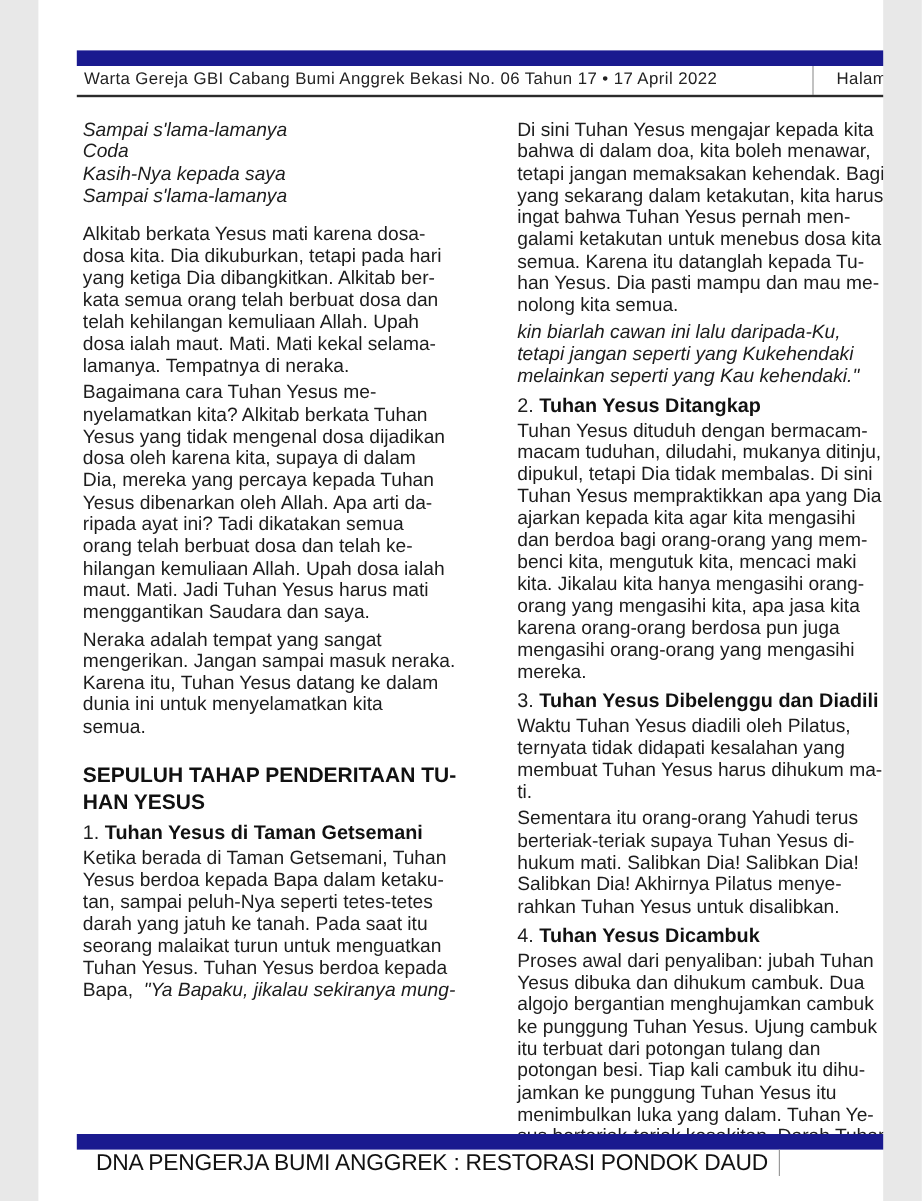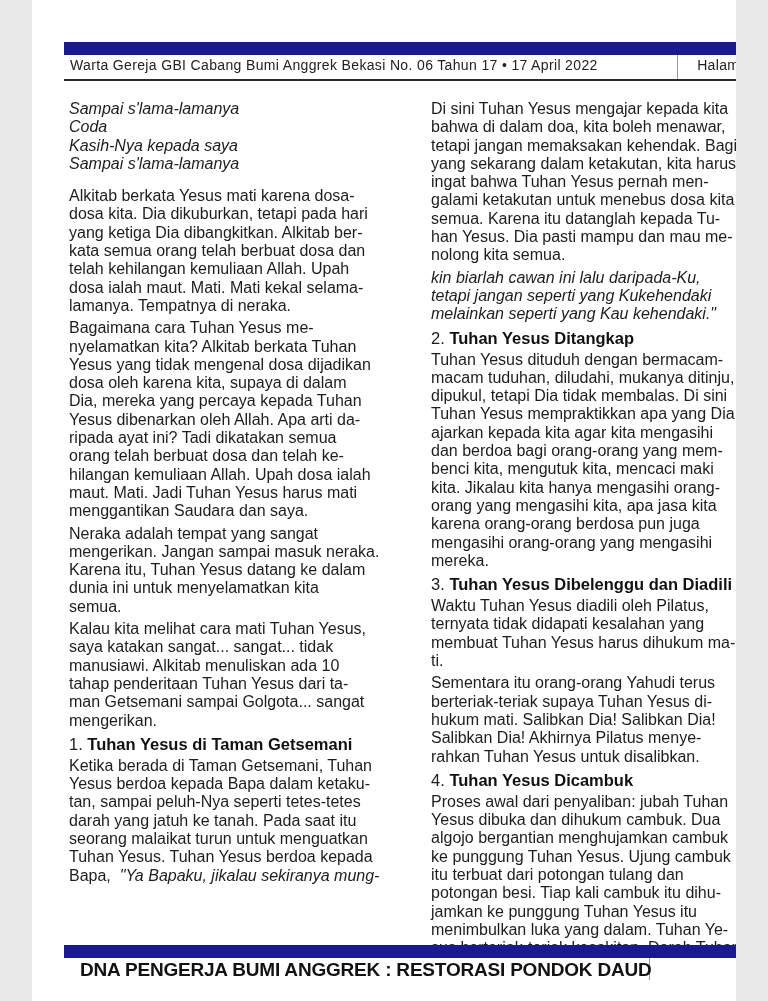--- a/index.html
+++ b/index.html
@@ -43,21 +43,21 @@
   }
   .num-heading .t { font-weight:bold; color:#111; }
   .bottom-bar {
     position:absolute; left:32px; top:945px; width:706px; height:13px;
     background:var(--bar, #1a1a8f);
   }
   .footer-vline { position:absolute; width:1px; height:22px; background:#9a9a9a; top:958px; }
   .fv1 { left:617px; } .fv2 { left:737px; }
   .footer-text {
     position:absolute; left:48px; top:959px;
-    font-size:19px; font-weight:bold; letter-spacing:-0.2px; color:#121212;
+    font-size:19px; font-weight:normal; letter-spacing:-0.2px; color:#121212;
   }
 </style>
 </head>
 <body>
 
 <div class="page">
 
   <div class="top-bar"></div>
 
   <div class="header-row">
@@ -90,26 +90,22 @@
 ripada ayat ini? Tadi dikatakan semua
 orang telah berbuat dosa dan telah ke-
 hilangan kemuliaan Allah. Upah dosa ialah
 maut. Mati. Jadi Tuhan Yesus harus mati
 menggantikan Saudara dan saya.</div>
       <div class="para">Neraka adalah tempat yang sangat
 mengerikan. Jangan sampai masuk neraka.
 Karena itu, Tuhan Yesus datang ke dalam
 dunia ini untuk menyelamatkan kita
 semua.</div>
-      <div class="para">Kalau kita melihat cara mati Tuhan Yesus,
-saya katakan sangat... sangat... tidak
-manusiawi. Alkitab menuliskan ada 10
-tahap penderitaan Tuhan Yesus dari ta-
-man Getsemani sampai Golgota... sangat
-mengerikan.</div>
+      <div class="section-heading">SEPULUH TAHAP PENDERITAAN TU-
+HAN YESUS</div>
       <div class="num-heading"><span>1. </span><span class="t">Tuhan Yesus di Taman Getsemani</span></div>
       <div class="para"><span>Ketika berada di Taman Getsemani, Tuhan
 Yesus berdoa kepada Bapa dalam ketaku-
 tan, sampai peluh-Nya seperti tetes-tetes
 darah yang jatuh ke tanah. Pada saat itu
 seorang malaikat turun untuk menguatkan
 Tuhan Yesus. Tuhan Yesus berdoa kepada
 Bapa,  </span><span class="italic">"Ya Bapaku, jikalau sekiranya mung-</span></div>
     </div>
 

